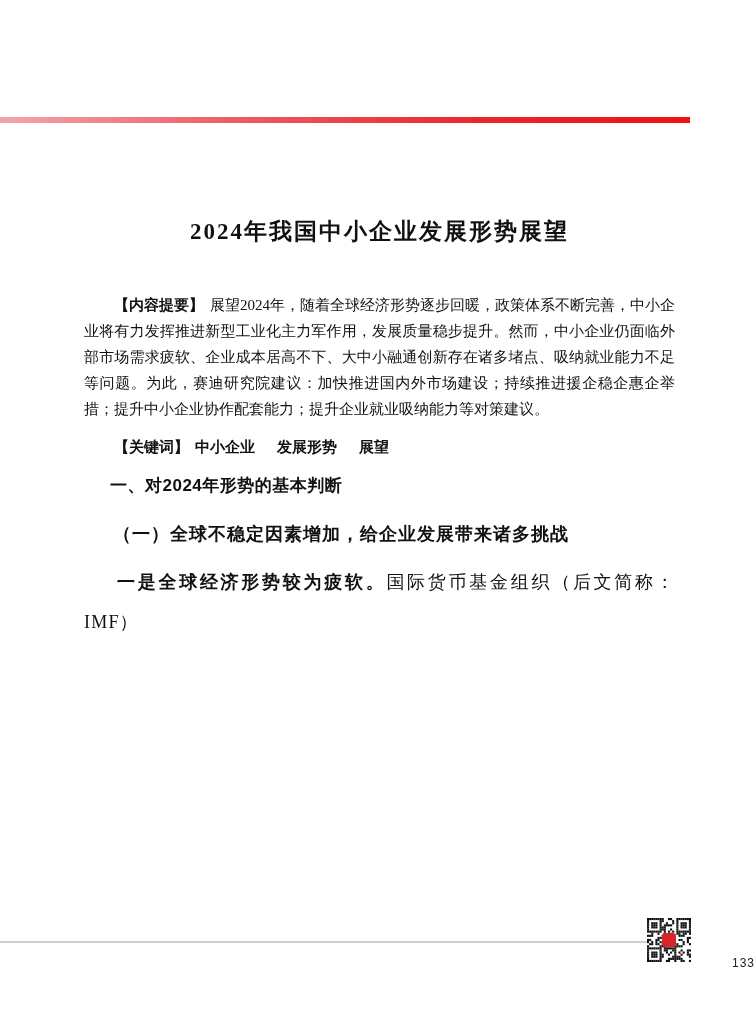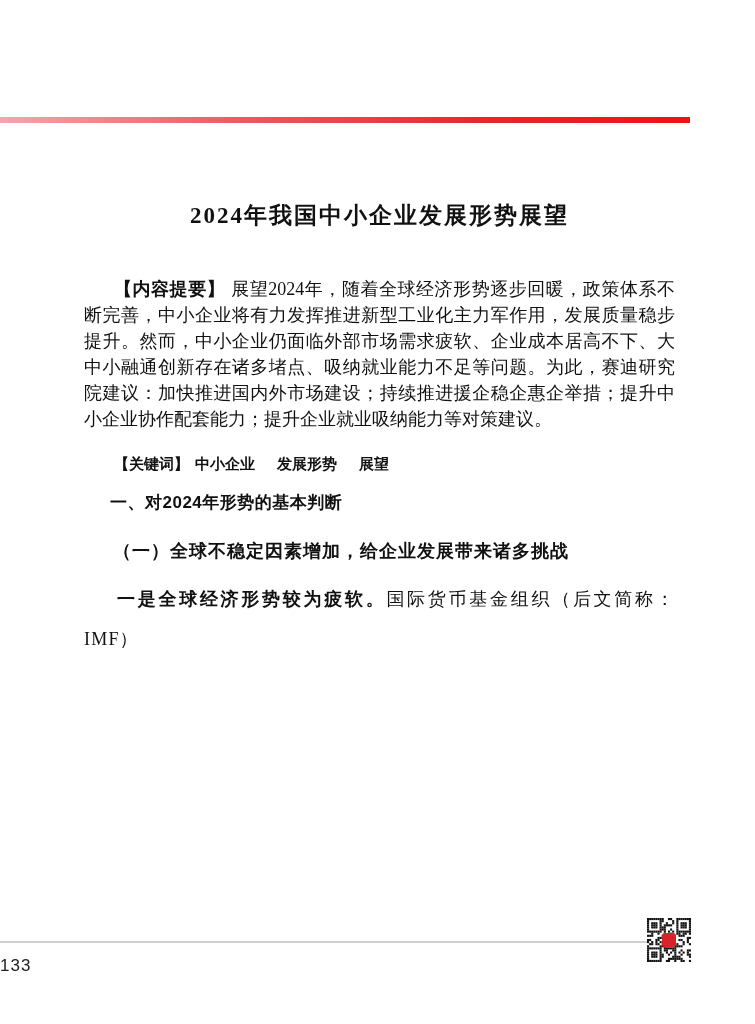--- a/index.html
+++ b/index.html
@@ -10,39 +10,39 @@
     overflow:hidden;
     font-family:"Liberation Serif","DejaVu Serif",serif;
     color:#111111;
   }
   .top-rule{
     position:absolute;left:0;top:117px;width:690px;height:6px;
     background:linear-gradient(to right,#f2a6ac 0%,#ec5a60 35%,#e9262c 70%,#ee1115 100%);
   }
   .content{position:absolute;left:84px;top:0;width:591px;}
   .doc-title{
-    margin:0;padding-top:200px;
+    margin:16px;padding-top:200px;
     text-align:center;
     font-size:23px;line-height:32px;
     font-weight:bold;letter-spacing:2px;
     font-family:"Liberation Serif","DejaVu Serif",serif;
   }
   .abstract{
     margin:44px 0 0 0;
-    font-size:18px;line-height:26px;
+    font-size:15px;line-height:26px;
     text-align:justify;text-justify:inter-ideograph;
     text-indent:30px;
   }
   .abstract .label,.keywords .label{
     font-weight:bold;
     font-family:"Liberation Sans","DejaVu Sans",sans-serif;
     margin-right:6px;
   }
   .keywords{
-    margin:19px 0 0 0;
+    margin:12px 0 0 0;
     font-size:15px;line-height:26px;
     text-indent:30px;font-weight:bold;
   }
   .keyword{margin-right:22px;font-family:"Liberation Serif","DejaVu Serif",serif;}
   .body-para{
     margin:19px 0 0 0;
     font-size:18px;line-height:39px;
     letter-spacing:1.5px;
     text-align:justify;text-justify:inter-ideograph;
     text-indent:37px;
@@ -67,22 +67,22 @@
     text-align:justify;text-justify:inter-ideograph;
     text-indent:33px;
   }
   .point-lead{font-weight:bold;font-family:Liberation Mono, monospace;}
   .footer-divider{
     position:absolute;left:0;top:941px;width:648px;height:2px;
     background:#cfcfcf;
   }
   .page-number{
     position:absolute;left:0;top:956px;width:755px;
-    text-align:left;
-    font-size:17px;letter-spacing:1px;
+    text-align:right;
+    font-size:12px;letter-spacing:1px;
     font-family:"Liberation Sans","DejaVu Sans",sans-serif;
     color:#222222;
   }
   .qr{
     position:absolute;left:647px;top:918px;width:44px;height:44px;
   }
   .qr svg{display:block;width:44px;height:44px;}
 </style>
 </head>
 <body>

